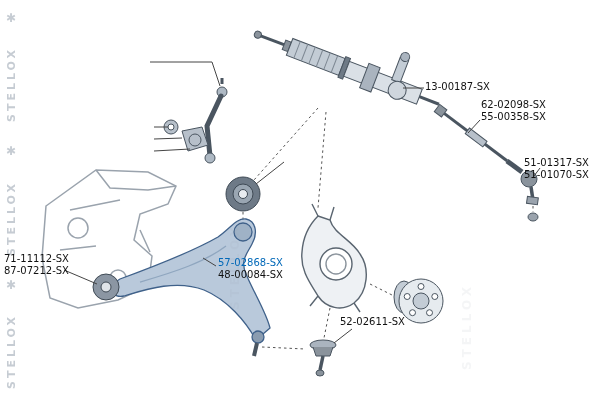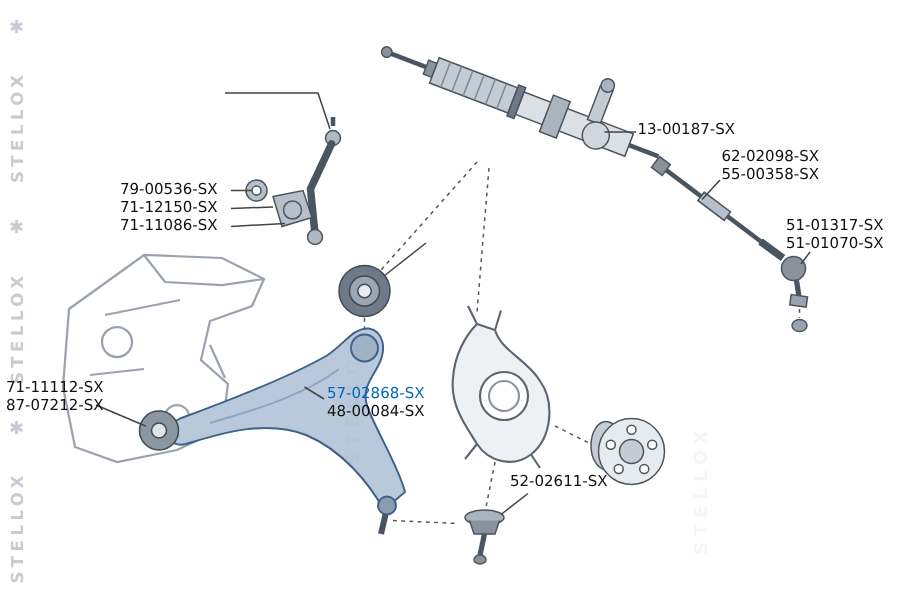--- a/index.html
+++ b/index.html
@@ -172,30 +172,25 @@
 
   <div class="lbl" style="left:425px;top:81px">
     <div>13-00187-SX</div>
   </div>
 
   <div class="lbl" style="left:481px;top:99px">
     <div>62-02098-SX</div>
     <div>55-00358-SX</div>
   </div>
 
-  <div class="lbl" style="left:524px;top:145px">
+  <div class="lbl" style="left:524px;top:157px">
     <div>51-01317-SX</div>
     <div>51-01070-SX</div>
   </div>
 
-  <div class="lbl" style="left:80px;top:121px">
-    <div>79-00536-SX</div>
-    <div>71-12150-SX</div>
-    <div>71-11086-SX</div>
-  </div>
 
 
   <div class="lbl" style="left:218px;top:257px">
     <div class="hl">57-02868-SX</div>
     <div>48-00084-SX</div>
   </div>
 
   <div class="lbl" style="left:4px;top:253px">
     <div>71-11112-SX</div>
     <div>87-07212-SX</div>

